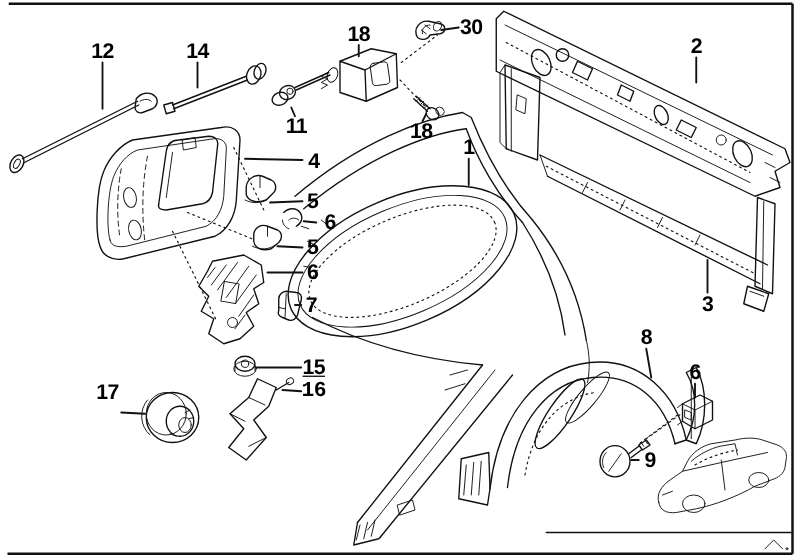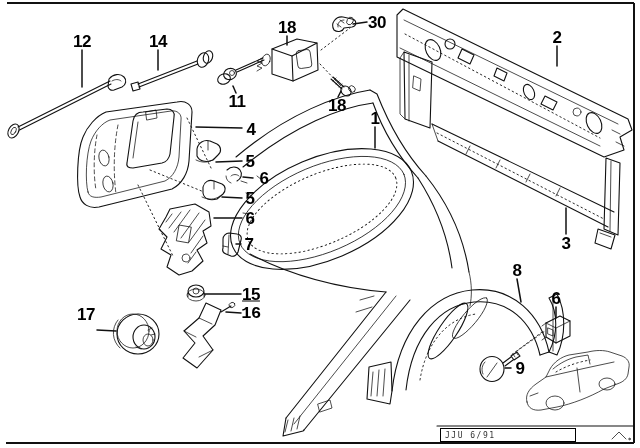--- a/index.html
+++ b/index.html
@@ -300,17 +300,14 @@
       <div class="callout" style="left: 250px; top: 218px;">6</div>
       <div class="callout" style="left: 249px; top: 244px;">7</div>
       <div class="callout" style="left: 251px; top: 294px; text-decoration: underline;">15</div>
       <div class="callout" style="left: 251px; top: 313px; font-family: Liberation Mono, monospace;">16</div>
       <div class="callout" style="left: 86px; top: 314px;">17</div>
       <div class="callout" style="left: 517px; top: 270px;">8</div>
       <div class="callout" style="left: 556px; top: 298px;">6</div>
       <div class="callout" style="left: 520px; top: 368px;">9</div>
     </div>
 
-  <div class="code-box">
-    <span class="code-text">JJU 6/91</span>
-  </div>
 
 </div>
 
 </body></html>

